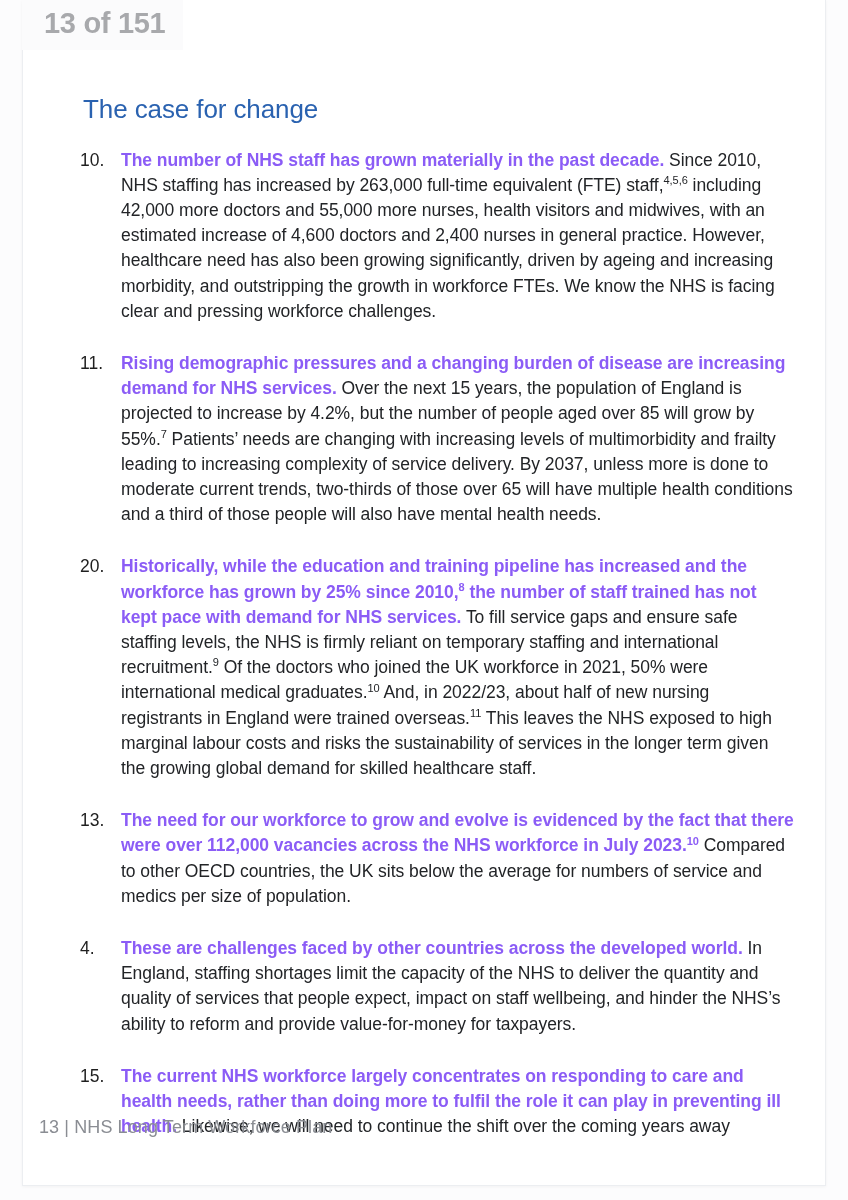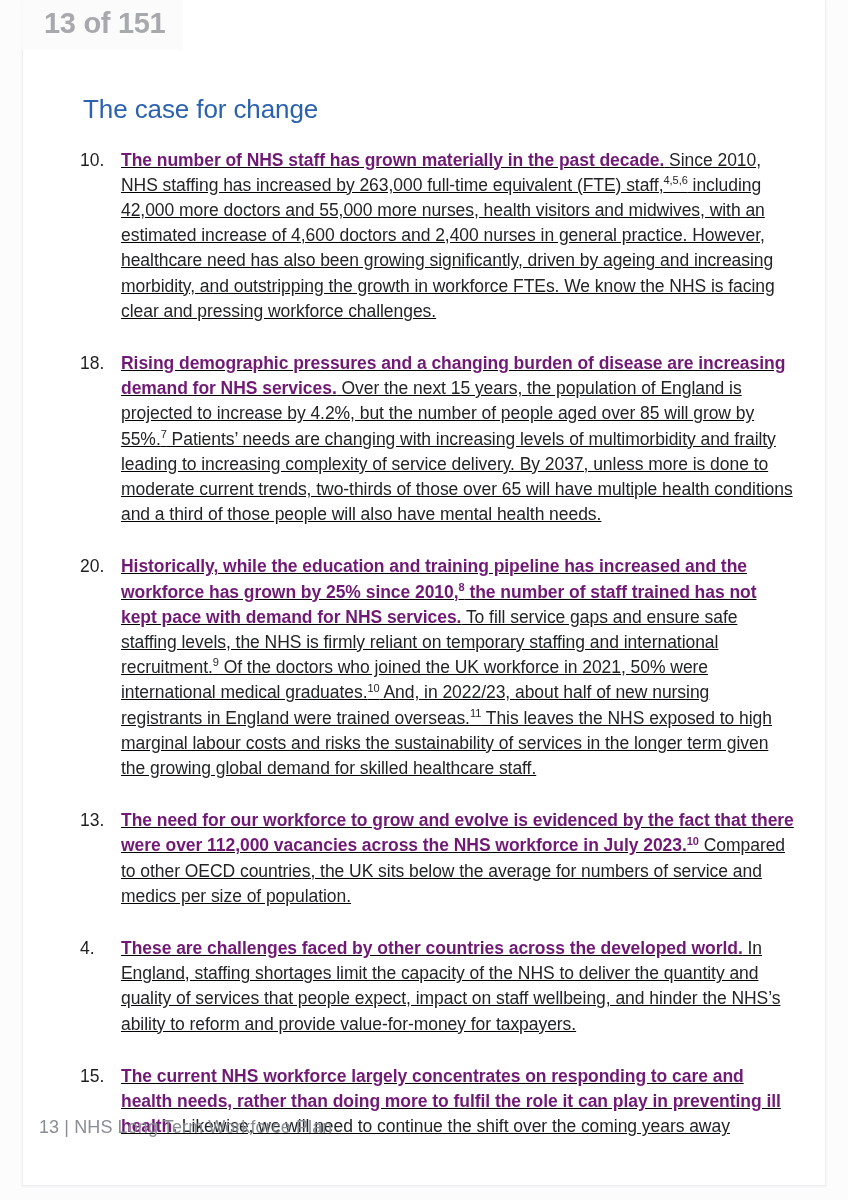--- a/index.html
+++ b/index.html
@@ -80,21 +80,20 @@
     left: 0;
     top: 130px;
     width: 804px;
   }
 
   .para {
     position: relative;
     padding-left: 98px;
     padding-right: 33px;
     margin-bottom: 27px;
-    text-decoration: underline;
   }
 
   .para-number {
     position: absolute;
     left: 57px;
     top: 0;
     width: 34px;
     text-align: left;
     font-size: 17.5px;
     line-height: 25.2px;
@@ -105,21 +104,21 @@
     font-size: 17.5px;
     line-height: 25.2px;
     color: #222427;
     text-align: left;
     letter-spacing: -0.05px;
   }
 
   .para-body b,
   .para-body strong {
     font-weight: 700;
-    color: #701a75;
+    color: #8b5cf6;
   }
 
   .para-body sup {
     font-size: 0.63em;
     vertical-align: super;
     line-height: 0;
     margin-top: 16px;
   }
 
   .page-footer {
@@ -146,21 +145,21 @@
       <div id="paragraph-list">
 
         <div class="para">
           <span class="para-number">10.</span>
           <p class="para-body">
             <b>The number of NHS staff has grown materially in the past decade.</b><span> Since 2010, NHS staffing has increased by 263,000 full-time equivalent (FTE) staff,</span><sup>4,5,6</sup><span> including 42,000 more doctors and 55,000 more nurses, health visitors and midwives, with an estimated increase of 4,600 doctors and 2,400 nurses in general practice. However, healthcare need has also been growing significantly, driven by ageing and increasing morbidity, and outstripping the growth in workforce FTEs. We know the NHS is facing clear and pressing workforce challenges.</span>
           </p>
         </div>
 
         <div class="para">
-          <span class="para-number">18.</span>
+          <span class="para-number">11.</span>
           <p class="para-body">
             <b>Rising demographic pressures and a changing burden of disease are increasing demand for NHS services.</b><span> Over the next 15 years, the population of England is projected to increase by 4.2%, but the number of people aged over 85 will grow by 55%.</span><sup>7</sup><span> Patients’ needs are changing with increasing levels of multimorbidity and frailty leading to increasing complexity of service delivery. By 2037, unless more is done to moderate current trends, two-thirds of those over 65 will have multiple health conditions and a third of those people will also have mental health needs.</span>
           </p>
         </div>
 
         <div class="para">
           <span class="para-number">20.</span>
           <p class="para-body">
             <b>Historically, while the education and training pipeline has increased and the workforce has grown by 25% since 2010,</b><b><sup>8</sup></b><b> the number of staff trained has not kept pace with demand for NHS services.</b><span> To fill service gaps and ensure safe staffing levels, the NHS is firmly reliant on temporary staffing and international recruitment.</span><sup>9</sup><span> Of the doctors who joined the UK workforce in 2021, 50% were international medical graduates.</span><sup>10</sup><span> And, in 2022/23, about half of new nursing registrants in England were trained overseas.</span><sup>11</sup><span> This leaves the NHS exposed to high marginal labour costs and risks the sustainability of services in the longer term given the growing global demand for skilled healthcare staff.</span>
           </p>

